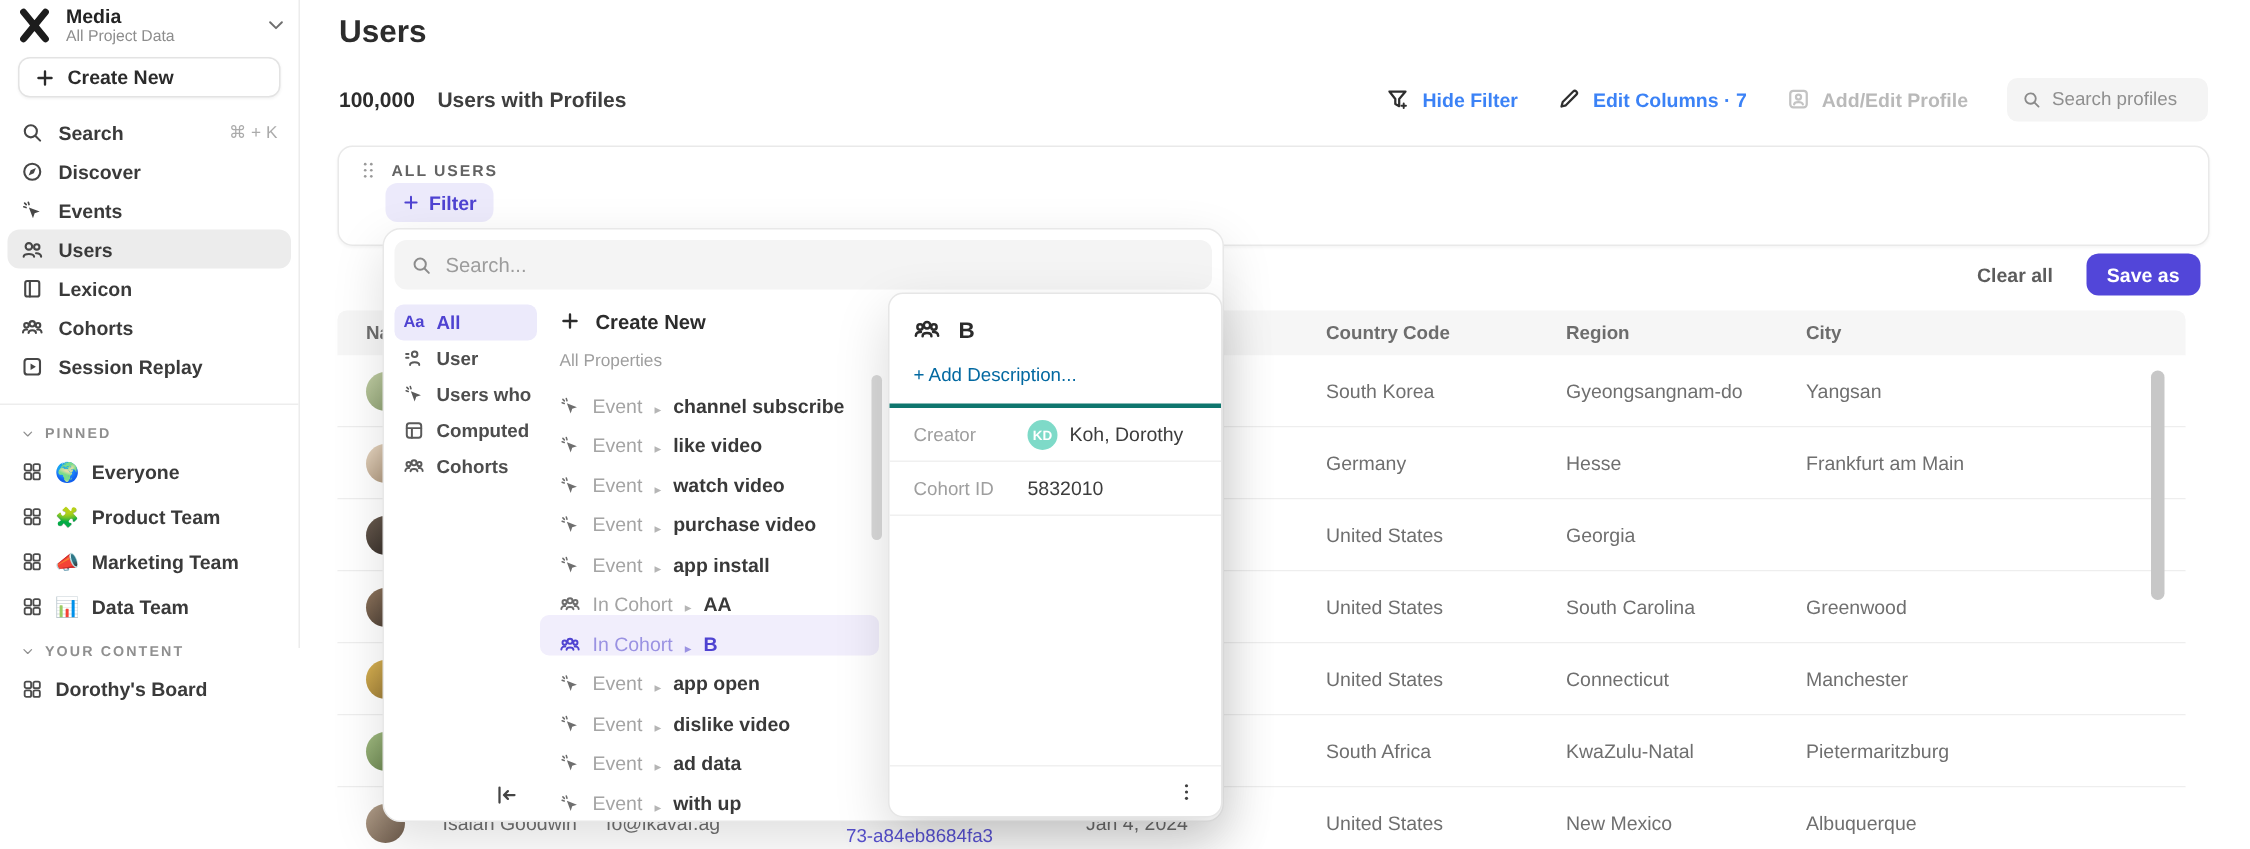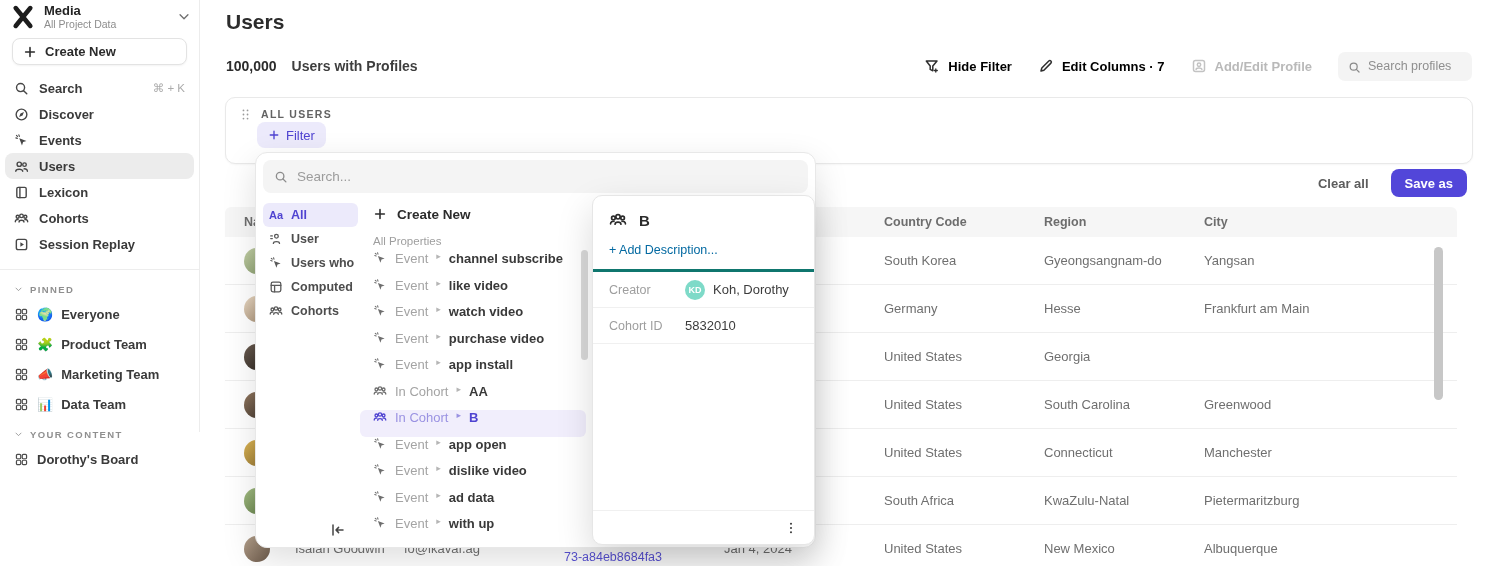--- a/index.html
+++ b/index.html
@@ -29,34 +29,34 @@
   .board-item .ic { width:15px; height:15px; color:#4c4c4c; flex:0 0 auto; }
   .board-item .emoji { font-size:13px; line-height:1; }
 
   
   .main { position:absolute; left:200px; top:0; right:0; bottom:0; }
   .page-title { position:absolute; left:26px; top:10px; font-size:21px; font-weight:700; color:#2c2c2c; }
   .stats { position:absolute; left:26px; top:58px; display:flex; gap:15px; align-items:baseline; }
   .stats .count { font-size:14px; font-weight:700; color:#2c2c2c; }
   .stats .caption { font-size:14px; font-weight:600; color:#3e3e3e; }
   .top-actions { position:absolute; top:51px; right:28px; display:flex; align-items:center; gap:26px; height:30px; }
-  .tool-btn { display:flex; align-items:center; gap:8px; font-size:13px; font-weight:700; color:#000000; cursor:pointer; white-space:nowrap; }
+  .tool-btn { display:flex; align-items:center; gap:8px; font-size:13px; font-weight:700; color:#3b82f6; cursor:pointer; white-space:nowrap; }
   .tool-btn .ic { width:16px; height:16px; color:#2e2e2e; }
   .tool-btn.disabled { color:#b9b9b9; font-weight:600; }
   .tool-btn.disabled .ic { color:#c3c3c3; }
   .search-box { display:flex; align-items:center; gap:7px; width:134px; height:29px; background:#f4f4f4; border-radius:7px; padding:0 10px; }
   .search-box .ic { width:13px; height:13px; color:#8a8a8a; flex:0 0 auto; }
   .search-box input { border:0; background:transparent; outline:none; width:100%; font-size:12.5px; color:#444; font-family:inherit; }
   .search-box input::placeholder { color:#8f8f8f; }
 
   .filter-card { position:absolute; left:25px; top:97px; width:1248px; height:67px; background:#fff; border:1px solid #e9e9e9; border-radius:10px; box-shadow:0 1px 2px rgba(0,0,0,.04); }
   .group-row { display:flex; align-items:center; gap:9px; padding:9px 0 0 13px; }
   .group-row .ic { width:13px; height:13px; color:#9a9a9a; }
   .group-label { font-size:10.5px; font-weight:700; letter-spacing:1.3px; color:#636363; }
-  .filter-btn { position:absolute; left:31px; top:24px; height:26px; display:inline-flex; align-items:center; gap:6px; padding:0 11px; border-radius:8px; background:var(--accent_bg); color:var(--accent); font-size:13px; font-weight:400; cursor:pointer; }
+  .filter-btn { position:absolute; left:31px; top:24px; height:26px; display:inline-flex; align-items:center; gap:6px; padding:0 11px; border-radius:8px; background:var(--accent_bg); color:var(--accent); font-size:13px; font-weight:700; cursor:pointer; }
   .filter-btn .ic { width:12px; height:12px; }
 
   .save-row { position:absolute; top:169px; right:33px; display:flex; align-items:center; gap:22px; }
   .clear-all { font-size:13px; font-weight:700; color:#5c5c5c; cursor:pointer; }
   .save-as { height:28px; padding:0 14px; display:flex; align-items:center; background:var(--save_btn); color:#fff; font-size:13px; font-weight:700; border-radius:8px; cursor:pointer; }
 
   
   .table { position:absolute; left:25px; top:207px; width:1232px; }
   .thead { display:grid; grid-template-columns:160px 160px 160px 160px 160px 160px 1fr; height:30px; background:#f6f6f6; border-radius:6px 6px 0 0; align-items:center; }
   .thead .th { padding-left:19px; font-size:12.5px; font-weight:600; color:#6d6d6d; white-space:nowrap; overflow:hidden; }
@@ -78,21 +78,21 @@
   .dd-cats { width:104px; padding:6px 2px 6px 7px; }
   .cat-item { display:flex; align-items:center; gap:8px; height:24px; padding:0 6px; border-radius:6px; font-size:12.5px; font-weight:600; color:#4d4d4d; cursor:pointer; white-space:nowrap; overflow:hidden; }
   .cat-item .ic { width:14px; height:14px; color:#5a5a5a; flex:0 0 auto; display:flex; align-items:center; justify-content:center; }
   .cat-item.active { background:var(--accent_bg); color:var(--accent); }
   .cat-item.active .ic { color:var(--accent); }
   .aa { font-size:11px; font-weight:700; }
   .dd-list { width:234px; padding:2px 0 4px 0; }
   .dd-create { display:flex; align-items:center; gap:10px; height:30px; padding-left:13px; font-size:13.5px; font-weight:700; color:#2c2c2c; cursor:pointer; }
   .dd-create .ic { width:14px; height:14px; }
   .dd-section { padding:6px 13px 4px 13px; font-size:11.5px; color:#9e9e9e; }
-  .dd-item { display:flex; align-items:flex-start; gap:8px; height:26.5px; padding:0 8px 0 13px; font-size:13px; cursor:pointer; }
+  .dd-item { display:flex; align-items:flex-end; gap:8px; height:26.5px; padding:0 8px 0 13px; font-size:13px; cursor:pointer; }
   .dd-item .ic { width:14px; height:14px; color:#6e6e6e; flex:0 0 auto; }
   .dd-item .prefix { color:#a4a4a4; }
   .dd-item .sep { color:#b5b5b5; font-size:9px; }
   .dd-item .pname { color:#393939; font-weight:600; white-space:nowrap; }
   .dd-item.active { background:var(--highlight); border-radius:6px; margin-right:8px; }
   .dd-item.active .ic { color:var(--accent); }
   .dd-item.active .prefix { color:#9a92e2; }
   .dd-item.active .sep { color:#9a92e2; }
   .dd-item.active .pname { color:var(--accent); font-weight:700; }
   .dd-scroll { position:absolute; left:325px; top:53px; width:7px; height:110px; background:#d9d9d9; border-radius:4px; }

